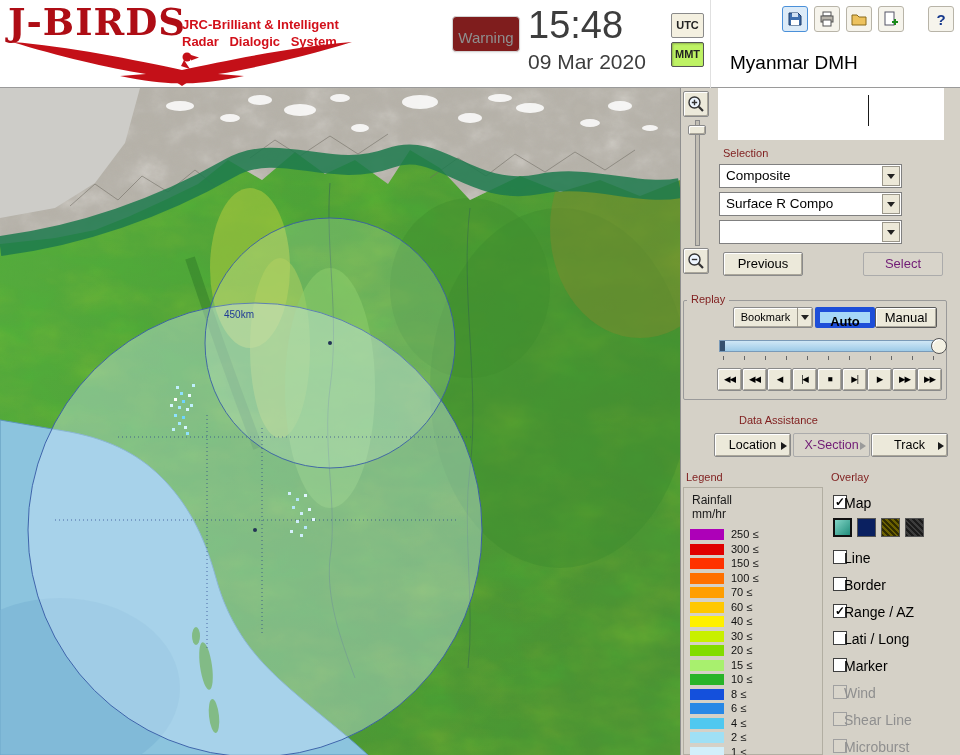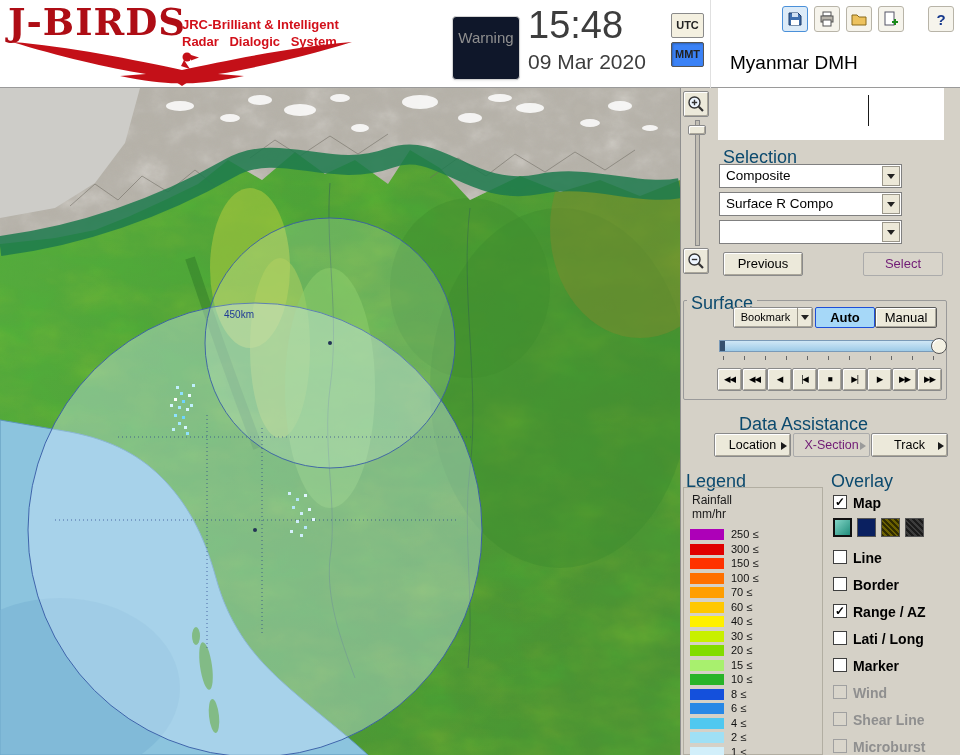--- a/index.html
+++ b/index.html
@@ -10,47 +10,47 @@
 
   
   #header { left:0; top:0; width:960px; height:88px; background:#fff;
             border-bottom:1px solid #9a9a9a; z-index:9;padding-left:48px; }
   .logo-title { left:8px; top:0px; font-family:"DejaVu Serif", serif;
                 font-weight:bold; font-size:37px; color:#ae0d15; letter-spacing:1px; }
   .logo-sub { left:182px; color:#d2101a; font-weight:bold; font-size:13px;margin-top:8px; }
   .logo-sub1 { top:9px; }
   .logo-sub2 { top:26px; word-spacing:7px; }
   .eagle { left:6px; top:40px; }
-  .warning-btn { left:452px; top:16px; width:68px; height:64px; background:#0f172a;
+  .warning-btn { left:452px; top:16px; width:68px; height:36px; background:#7f1d1d;
                  border:1px solid #d4d4d4; border-radius:4px; color:#8f8f8f;
                  font-size:15px; display:flex; align-items:flex-start; justify-content:center;
                  padding-top:12px; box-shadow:0 1px 2px rgba(0,0,0,.08); }
   .time  { left:528px; top:4px;  font-size:38px; color:#3d3d3d; }
   .date  { left:528px; top:50px; font-size:21px; color:#3d3d3d; }
   .tz { left:671px; width:33px; height:25px; background:#f4f0e0; border:1px solid #8a8a8a;
         font-size:11px; font-weight:bold; text-align:center; line-height:23px; color:#222;
         border-radius:2px; }
   .tz-utc { top:13px; }
-  .tz-mmt { top:42px; background:#3b82f6; border-color:#555;
+  .tz-mmt { top:42px; background:#bef264; border-color:#555;
             box-shadow:inset 1px 1px 2px rgba(0,0,0,.25); }
   .hsep { left:710px; top:0; width:1px; height:88px; background:#e0e0e0; }
   .tb { top:6px; width:26px; height:26px; background:#f6f4ec; border:1px solid #b8b4a8;
         border-radius:3px; display:flex; align-items:center; justify-content:center; }
   .tb-save { left:782px; background:#dcebf8; border-color:#4a90d9; }
   .tb-print { left:814px; } .tb-folder { left:846px; } .tb-export { left:878px; }
   .tb-help { left:928px; font-weight:bold; color:#17398c; font-size:15px; }
   .org { left:730px; top:52px; font-size:19px; color:#000; }
 
   
   #map { left:0; top:88px; width:680px; height:667px; background:#57a83c; overflow:hidden; }
 
   
   #panel { left:680px; top:88px; width:280px; height:667px; background:#d5d1c7;
            border-left:1px solid #8f8f8f; }
-  .lbl { font-size:18px; color:#0c4a6e; }
+  .lbl { font-size:11px; color:#7f1d1d; }
   .b3 { background:#ece9da; border:1px solid #8a8a8a; border-radius:2px;
         box-shadow:inset 1px 1px 0 #fff, inset -1px -1px 0 #aaa69a;
         font-size:13px; color:#000; text-align:center; }
   .b3.dis { color:#701a75; background:#d8d4ca; box-shadow:none; border-color:#ababab; }
 
   .zoom-btn { left:2px; width:26px; height:26px; display:flex; align-items:center; justify-content:center; }
   .zoom-in { top:3px; } .zoom-out { top:160px; }
   .vslider { left:6px; top:32px; width:20px; height:126px; }
   .vtrack { left:8px; top:0; width:5px; height:126px; background:#c2beb4;
             border:1px solid #8a8a8a; }
@@ -71,21 +71,21 @@
   .prev-btn { left:42px; top:164px; width:80px; height:24px; line-height:22px; }
   .select-btn { left:182px; top:164px; width:80px; height:24px; line-height:22px; }
 
   .grpbox { left:2px; top:212px; width:264px; height:100px; border:1px solid #9a9a9a;
             border-radius:2px; }
   .grp-lbl { left:6px; top:205px; background:#d5d1c7; padding:0 4px; }
   .bm-btn { left:52px; top:219px; width:80px; height:21px; display:flex; }
   .bm-main { flex:1; font-size:11px; line-height:19px; }
   .bm-arrow { width:15px; border-left:1px solid #9a968a; display:flex; align-items:center; justify-content:center; }
   .auto-btn { left:134px; top:219px; width:60px; height:21px; line-height:19px;
-              background:#a6d8f8; border:1px solid #1d4ed8; box-shadow:none; font-weight:bold; }
+              background:#a6d8f8; border:5px solid #1d4ed8; box-shadow:none; font-weight:bold; }
   .man-btn { left:194px; top:219px; width:62px; height:21px; line-height:19px;
              border-color:#5a5a5a; }
   .htrack { left:38px; top:252px; width:224px; height:12px;
             background:linear-gradient(#cfe7f6,#9ecbe8); border:1px solid #7a9ab8; }
   .hnotch { left:0; top:0; width:5px; height:10px; background:#35506e; }
   .hthumb { right:-5px; top:-3px; width:16px; height:16px; border-radius:50%;
             background:#f3f0e2; border:1px solid #555;
             box-shadow:inset 1px 1px 0 #fff; }
   .hticks { left:42px; top:268px; width:218px; height:4px;
             background:repeating-linear-gradient(90deg,#666 0 1px,transparent 1px 21px); }
@@ -108,21 +108,21 @@
   .lg-unit { left:8px; font-size:12px; color:#1a1a1a; }
   .lg-u1 { top:5px; } .lg-u2 { top:19px; }
   .lg-row { left:6px; width:128px; height:11px; }
   .lg-sw { position:absolute; left:0; top:0; width:34px; height:11px; }
   .lg-lb { position:absolute; left:41px; top:0; font-size:11px; line-height:11px; color:#111; }
 
   .ov-row { left:152px; width:126px; height:18px; }
   .ov-cb { position:absolute; left:0; top:0; width:14px; height:14px; background:#fff;
            border:1px solid #3f3f3f; text-align:center; font-size:12px; font-weight:bold;
            line-height:13px; color:#000; }
-  .ov-lb { position:absolute; left:20px; top:0; font-size:14px; font-weight:bold; color:#000; }
+  .ov-lb { position:absolute; left:11px; top:0; font-size:14px; font-weight:normal; color:#000; }
   .ov-row.dis .ov-cb { background:#d9d5cb; border-color:#a0a0a0; }
   .ov-row.dis .ov-lb { color:#8f8f8f;text-align:center; }
   .sw-strip { left:152px; top:430px; width:100px; height:19px; }
   .msw { position:absolute; top:0; width:19px; height:19px; border:1px solid #555; }
   .msw.sel { border:2px solid #111;
              background-image:linear-gradient(135deg, rgba(255,255,255,.4), rgba(0,40,40,.3)); }
   .msw.hatch { background-image:repeating-linear-gradient(45deg, rgba(0,0,0,.55) 0 2px, transparent 2px 4px); }
   .msw1 { left:0; } .msw2 { left:24px; } .msw3 { left:48px; } .msw4 { left:72px; }
 </style>
 </head>
@@ -347,21 +347,21 @@
     <span class="dd-val"></span>
     <span class="dd-btn">
         <span class="carown"></span>
       </span>
   </div>
 
   <div class="abs b3 prev-btn">Previous</div>
   <div class="abs b3 dis select-btn">Select</div>
 
   <div class="abs grpbox"></div>
-  <div class="abs lbl grp-lbl">Surface</div>
+  <div class="abs lbl grp-lbl">Replay</div>
 
   <div class="abs b3 bm-btn">
     <span class="bm-main">Bookmark</span>
     <span class="bm-arrow">
         <span class="carown"></span>
       </span>
   </div>
   <div class="abs b3 auto-btn">Auto</div>
   <div class="abs b3 man-btn">Manual</div>
 

